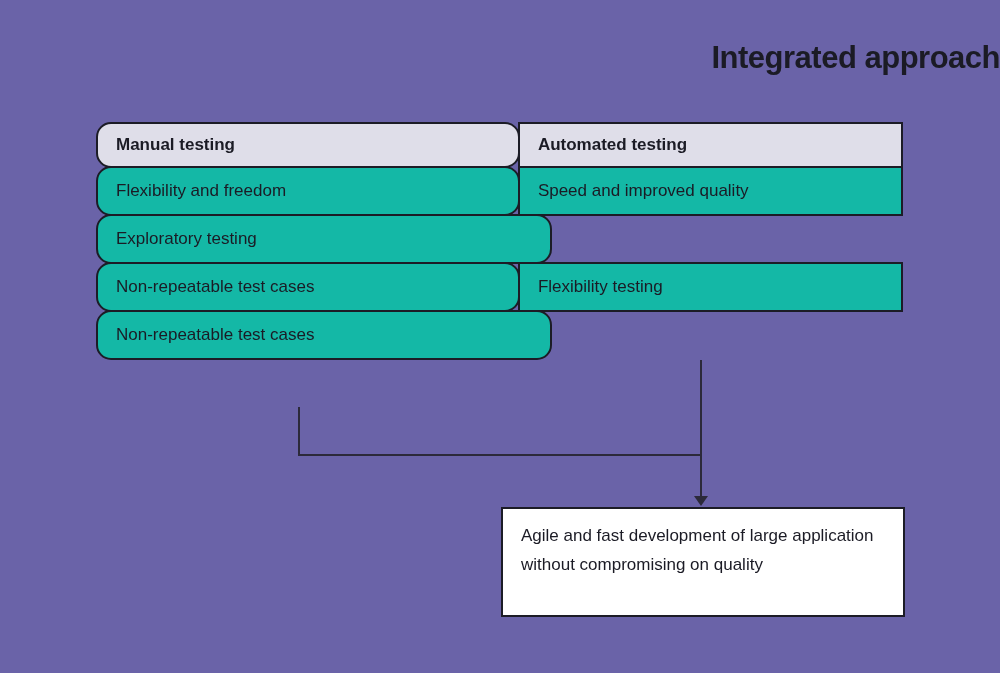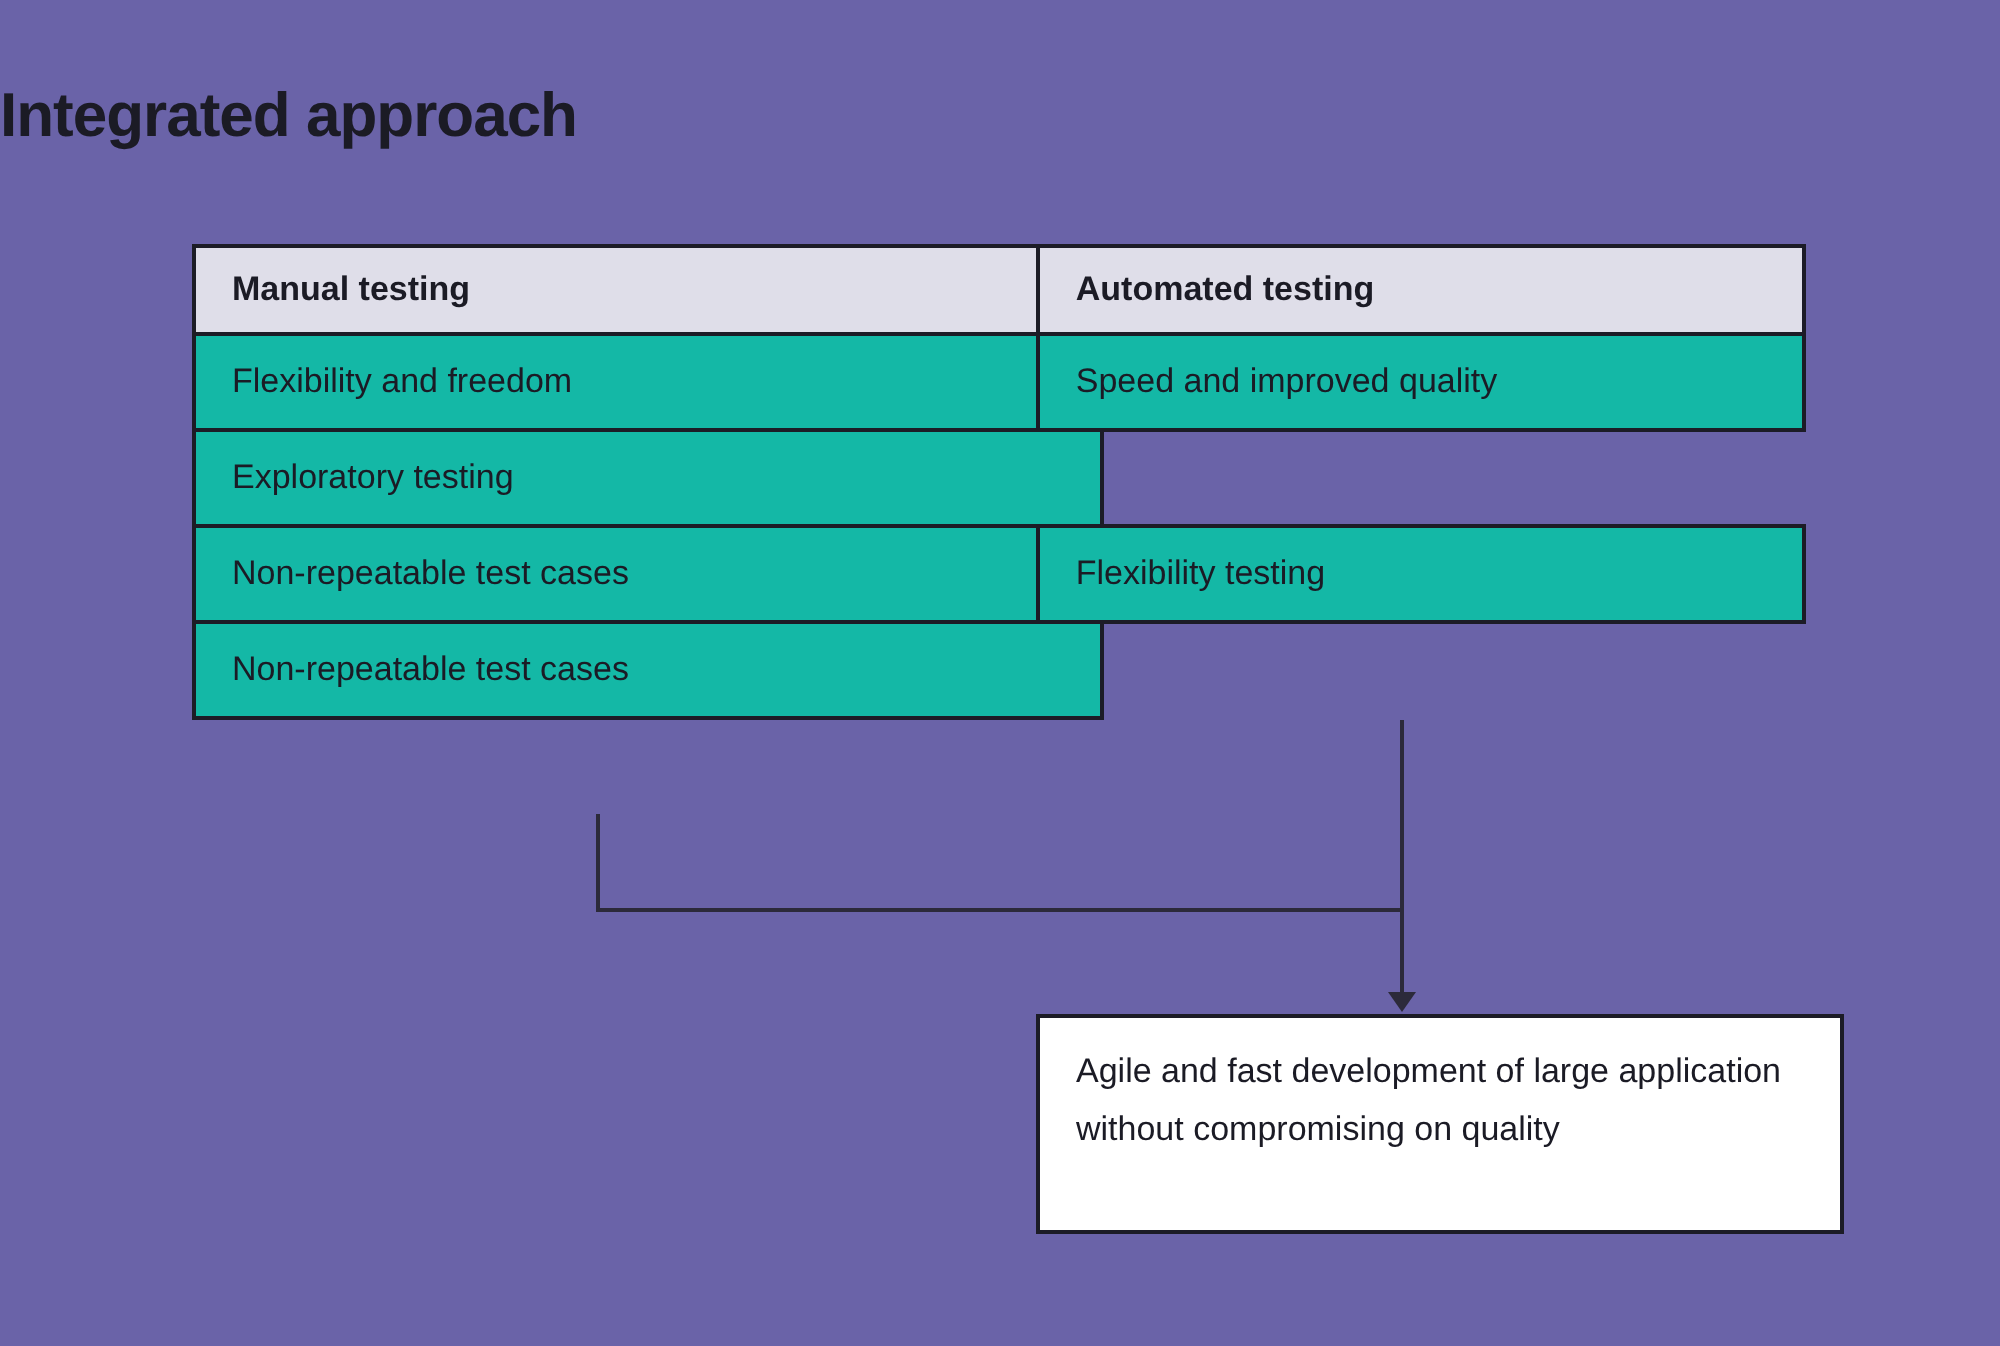--- a/index.html
+++ b/index.html
@@ -10,21 +10,21 @@
   .canvas {
     position: relative;
     width: 1000px; height: 673px;
     background: #6A63A8;
     overflow: hidden;
   }
   .title {
     position: absolute;
     top: 40px; left: 0; width: 1000px;
     margin: 0;
-    text-align: left;
+    text-align: right;
     font-size: 31px;
     font-weight: 700;
     letter-spacing: -0.5px;
     color: #1B1B25;
   }
   .cmp-table {
     position: absolute;
     left: 96px; top: 122px;
     width: 807px;
   }
@@ -35,21 +35,21 @@
     border: 2px solid #1C1C26;
     background: #14b8a6;
     height: 50px;
     display: flex;
     align-items: center;
     padding: 0 18px;
     font-size: 17px;
     color: #1B1B25;
     white-space: nowrap;
   }
-  .cell.left  { width: 456px; }
+  .cell.left  { width: 456px; border-radius: 15px; }
   .cell.right { width: 414px; margin-left: -2px; }
   .trow.header .cell {
     height: 46px;
     background: #DFDEE9;
     font-weight: 700;
     font-size: 17px;
   }
   .connector {
     position: absolute;
     background: #2C2A3A;
@@ -60,21 +60,21 @@
   .arrowhead {
     position: absolute;
     left: 694px; top: 496px;
     width: 0; height: 0;
     border-left: 7px solid transparent;
     border-right: 7px solid transparent;
     border-top: 10px solid #2C2A3A;
   }
   .result-box {
     position: absolute;
-    left: 518px; top: 507px;
+    left: 501px; top: 507px;
     width: 404px; height: 110px;
     box-sizing: border-box;
     background: #FFFFFF;
     border: 2px solid #1C1C26;
     padding: 12px 18px;
     font-size: 17px;
     line-height: 29px;
     color: #1B1B25;
   }
 </style>

